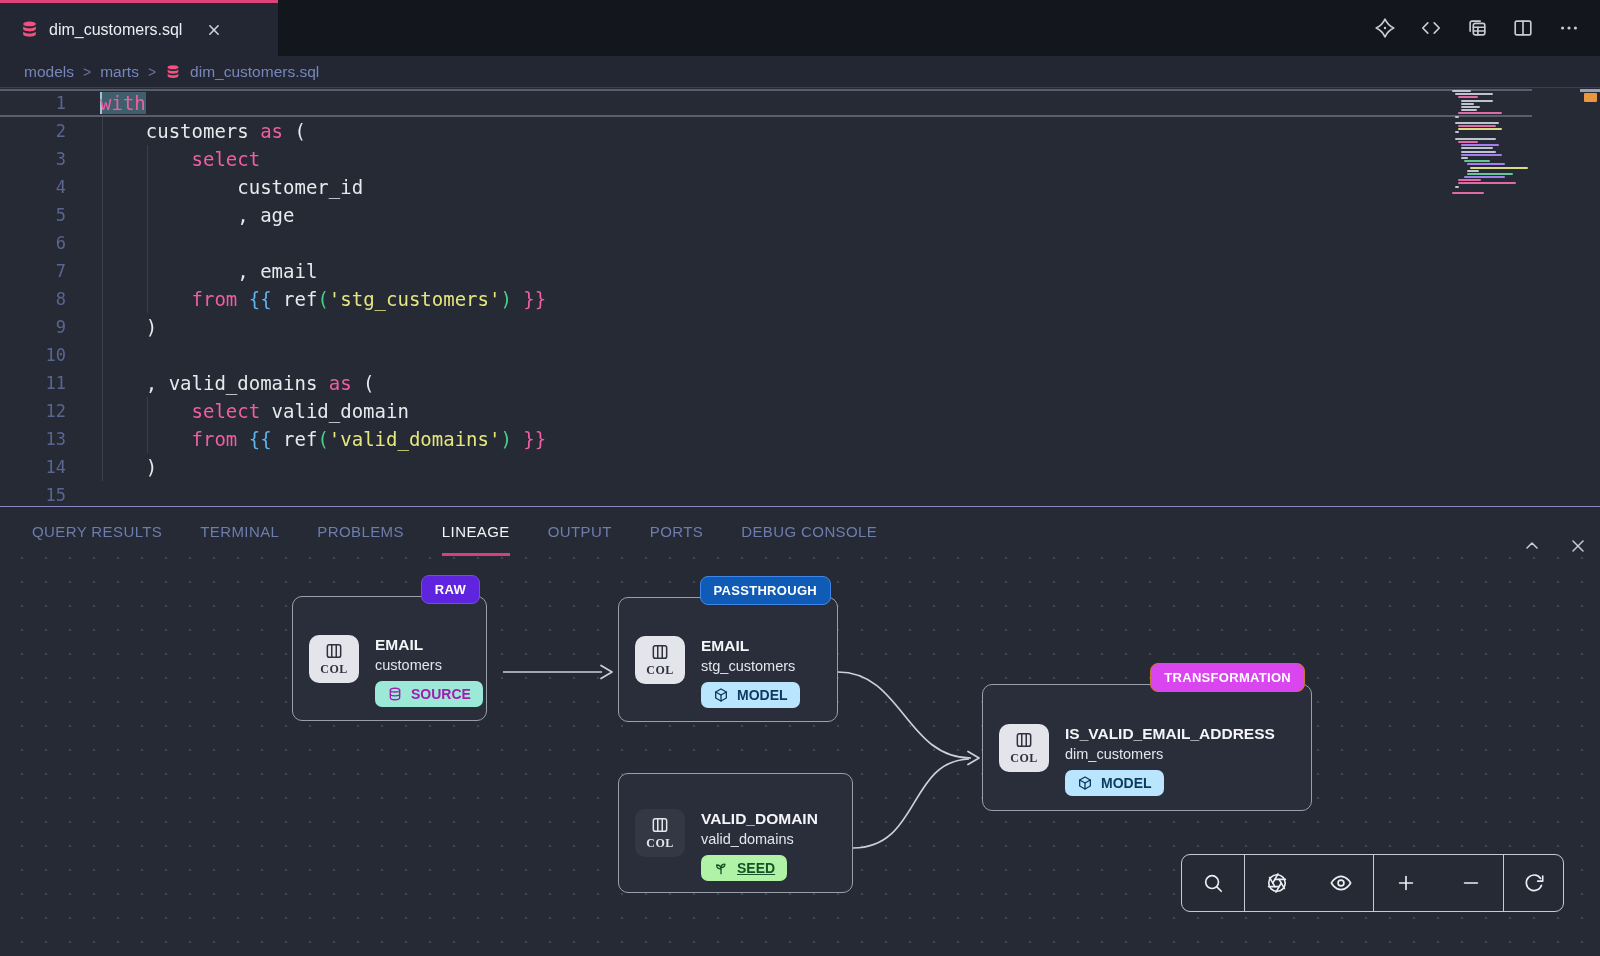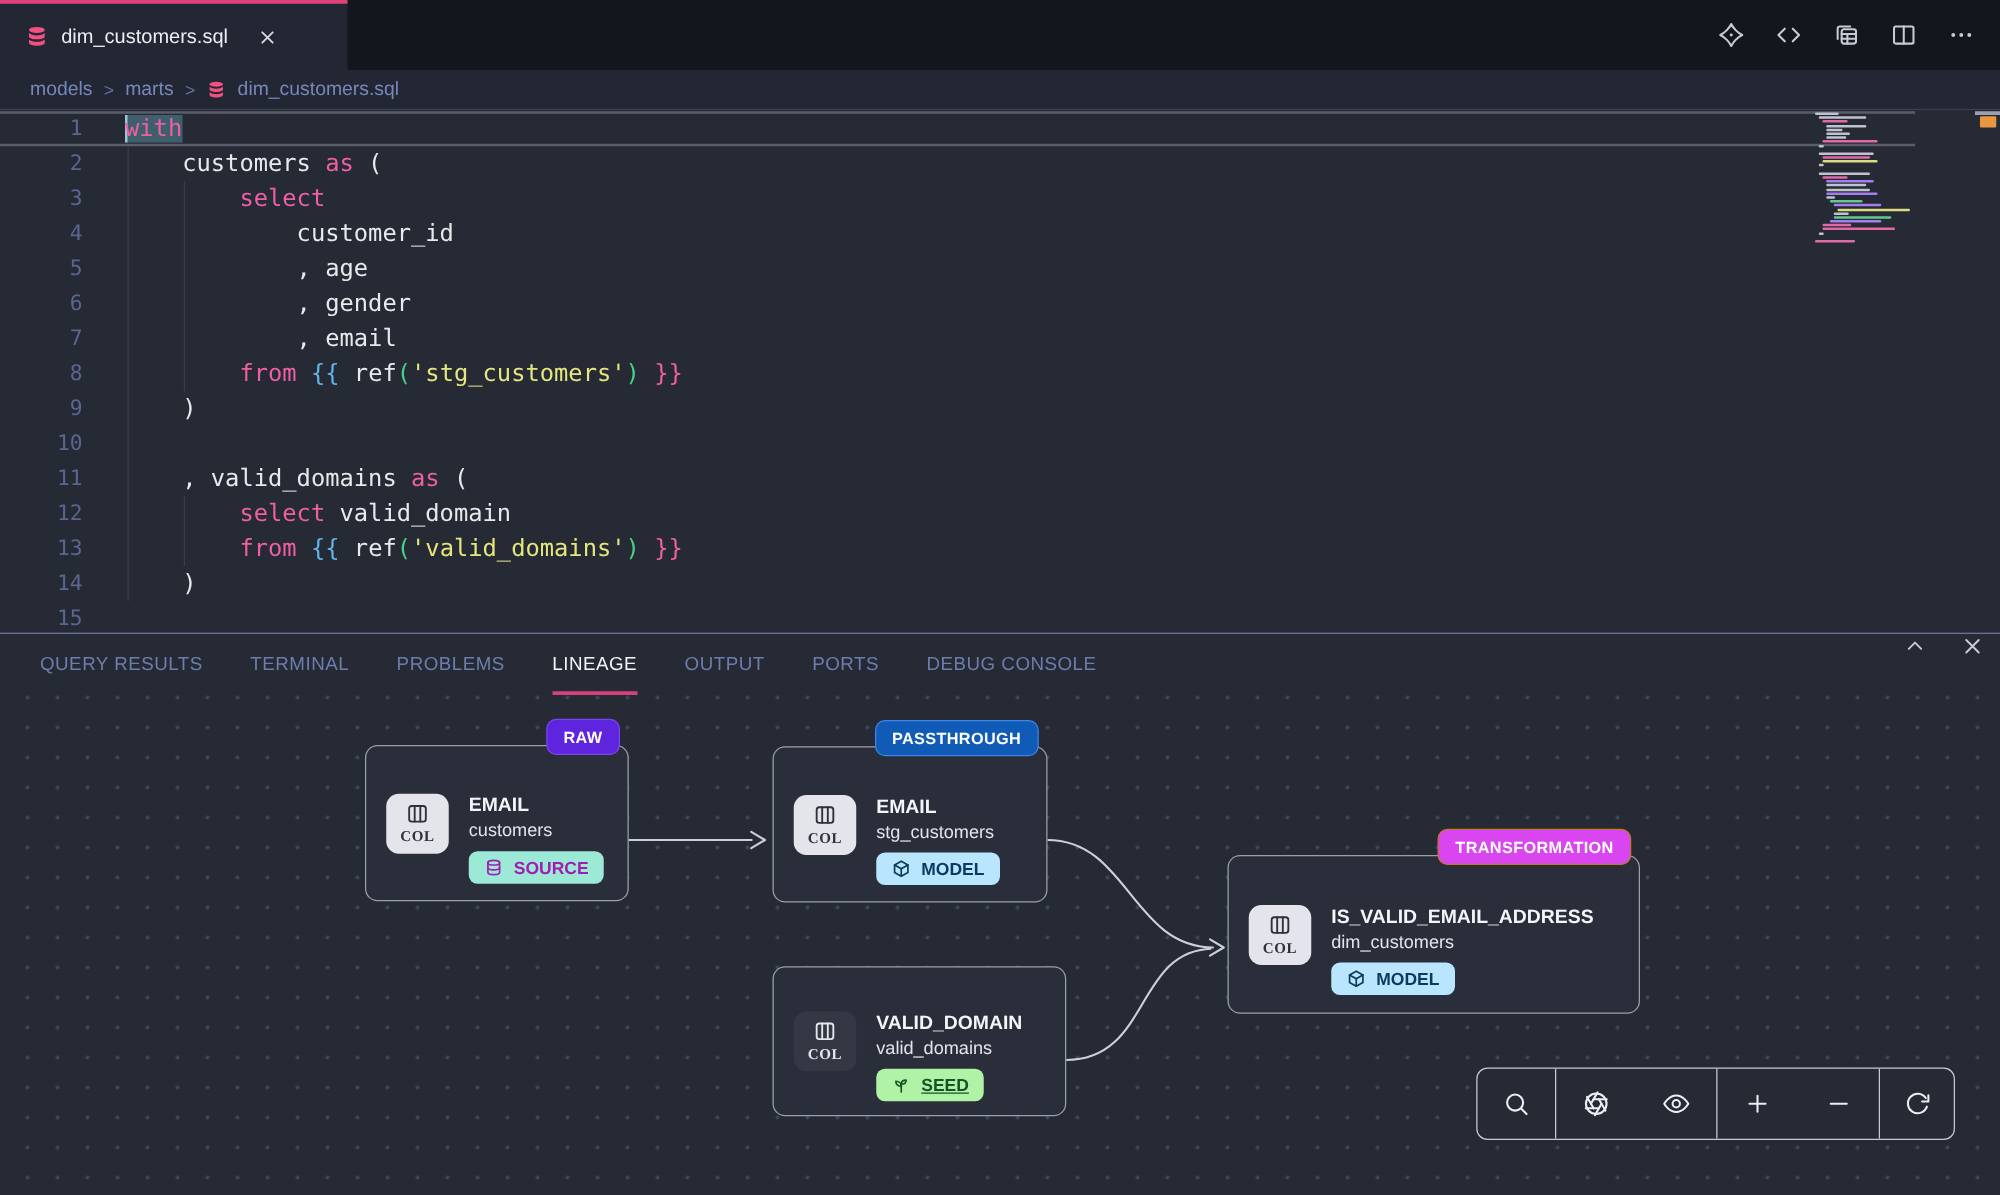--- a/index.html
+++ b/index.html
@@ -40,21 +40,21 @@
   .tk-pr { color:#46d08b; } .tk-str { color:#e5e77e; }
   .tk-sel { background:#3f5f6d; box-shadow:inset 2px 0 0 #9fc3d4; }
 
   .minimap { position:absolute; top:0; right:68px; width:80px; padding-top:2px; }
   .mrow { height:2px; margin-bottom:1.2px; border-radius:1px; }
   .ruler-gray { position:absolute; top:1px; right:0; width:20px; height:3px; }
   .ruler-orange { position:absolute; top:5px; right:3px; width:13px; height:9px; border-radius:1px; }
 
   
   .panelbar { height:50px; flex:none; background:#262a35; border-top:1.5px solid #8d84c0;
-    display:flex; align-items:flex-start; padding:0 12px 0 32px; gap:28px; }
+    display:flex; align-items:flex-end; padding:0 12px 0 32px; gap:28px; }
   .ptab { position:relative; height:100%; display:flex; align-items:center;
     color:#6d7dad; font-size:15px; letter-spacing:.4px; cursor:pointer; white-space:nowrap; }
   .ptab.active { color:#f3f4f8; }
   .ptab.active::after { content:""; position:absolute; left:0; right:0; bottom:0;
     height:3px; background:#d4417b; }
   .panel-actions { margin-left:auto; display:flex; gap:26px; color:#c9ccd5; }
   .panel-actions svg { width:20px; height:20px; display:block; }
 
   
   .lineage { position:relative; flex:1; background:#262a35; overflow:hidden;
@@ -170,21 +170,20 @@
         <div class="crow">
           <span class="lnum">4</span>
           <span class="ctext"><span class="tk-fg">            customer_id</span></span>
         </div>
         <div class="crow">
           <span class="lnum">5</span>
           <span class="ctext"><span class="tk-fg">            , age</span></span>
         </div>
         <div class="crow">
           <span class="lnum">6</span>
-          <span class="ctext"><span class="tk-fg">            , gender</span></span>
         </div>
         <div class="crow">
           <span class="lnum">7</span>
           <span class="ctext"><span class="tk-fg">            , email</span></span>
         </div>
         <div class="crow">
           <span class="lnum">8</span>
           <span class="ctext"><span class="tk-fg">        </span><span class="tk-kw">from</span><span class="tk-fg"> </span><span class="tk-br">{{</span><span class="tk-fg"> ref</span><span class="tk-pr">(</span><span class="tk-str">'stg_customers'</span><span class="tk-pr">)</span><span class="tk-fg"> </span><span class="tk-kw">}}</span></span>
         </div>
         <div class="crow">
@@ -277,21 +276,21 @@
   </div>
 
   <div class="lineage" id="lineage">
     <svg id="edges" width="1600" height="400" viewBox="0 0 1600 400">
         <path d="M503,116 L602,116" fill="none" stroke="#ccd0d8" stroke-width="1.7"></path>
         <polyline points="601,109.5 612,116 601,122.5" fill="none" stroke="#ccd0d8" stroke-width="1.7" stroke-linecap="round" stroke-linejoin="round"></polyline>
         <path d="M838,116 C902,116 906,202 971,202" fill="none" stroke="#ccd0d8" stroke-width="1.7"></path>
         <path d="M853,292 C920,292 908,205 969,203" fill="none" stroke="#ccd0d8" stroke-width="1.7"></path>
         <polyline points="968,195.5 979,202 968,208.5" fill="none" stroke="#ccd0d8" stroke-width="1.7" stroke-linecap="round" stroke-linejoin="round"></polyline>
       </svg>
-  <div class="node" style="left: 292px; top: 40px; width: 211px; height: 125px;">
+  <div class="node" style="left: 292px; top: 40px; width: 195px; height: 125px;">
         <div class="nbadge" style="background:#5f24dd; border:1.5px solid #7b46ec;">RAW</div>
         <div class="chip">
              <svg class="ic" viewBox="0 0 24 24">
             <rect x="4" y="4.5" width="16" height="15" rx="2.5"></rect>
             <line x1="9.3" y1="4.5" x2="9.3" y2="19.5"></line>
             <line x1="14.7" y1="4.5" x2="14.7" y2="19.5"></line>
           </svg>
           <span>COL</span>
            </div>
            <div class="nbody">

